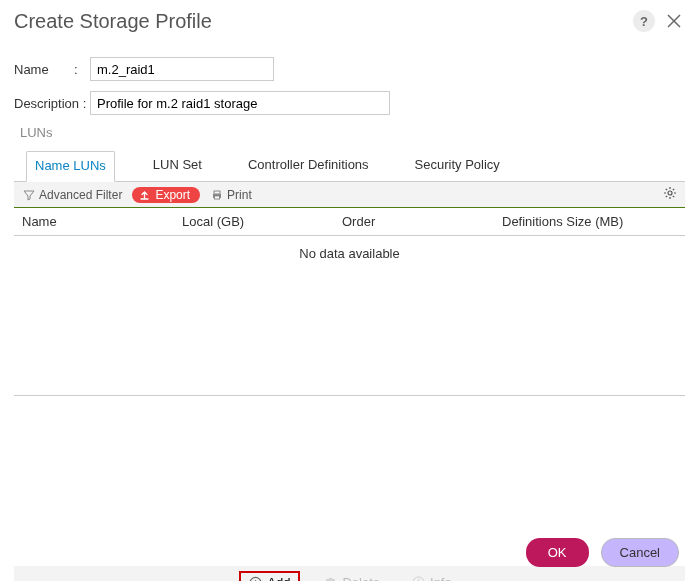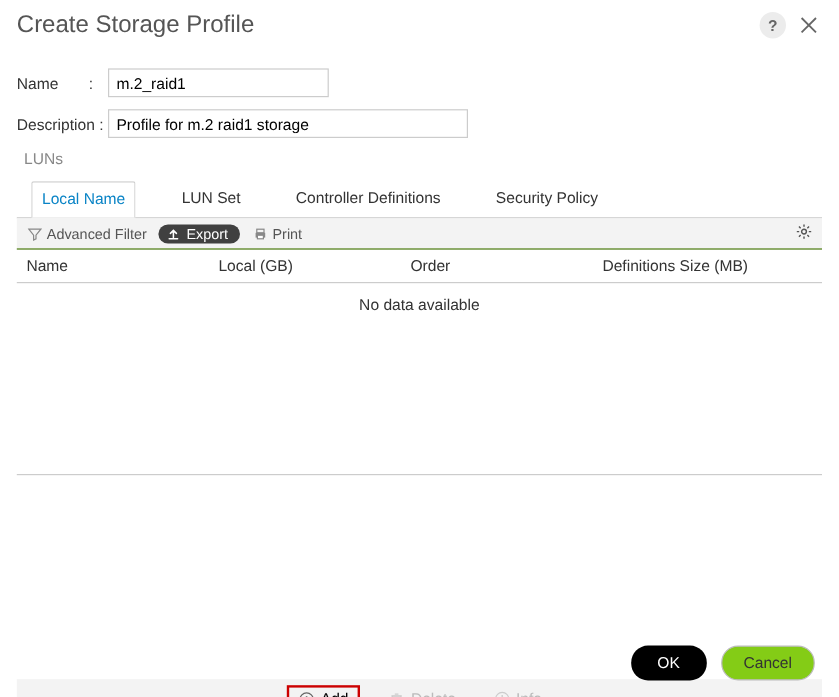--- a/index.html
+++ b/index.html
@@ -17,38 +17,38 @@
   .text-input { border: 1px solid #ccc; padding: 3px 6px; font-size: 13px; height: 24px; }
   .name-input { width: 184px; }
   .desc-input { width: 300px; }
   .luns-label { font-weight: normal; color:#888; font-size: 13px; margin: 8px 0 10px 6px; }
   .tabs-wrap { border-bottom: 1px solid #ccc; display:flex; gap: 30px; padding-left: 12px; }
   .tab { font-size: 13px; color:#333; padding: 6px 8px 8px 8px; cursor:pointer; position:relative; top:1px;}
   .tab.active { color:#0a84c6; border: 1px solid #ccc; border-bottom: 1px solid #fff; border-top-left-radius:2px;border-top-right-radius:2px;}
   .toolbar { background: #f3f3f3; border-bottom: 1px solid #4d7c0f; display:flex; align-items:flex-end; padding: 4px 8px; font-size: 12px; color:#555; margin-top:0;}
   .toolbar .left { display:flex; align-items:center; gap: 10px; flex:1;}
   .adv-filter { display:flex; align-items:center; gap:4px; cursor:pointer;}
-  .export-pill { background:#404040; color:#fff; border-radius: 10px; padding: 1px 10px 1px 6px; display:flex; align-items:center; gap:4px; cursor:pointer;}
+  .export-pill { background:#ef4444; color:#fff; border-radius: 10px; padding: 1px 10px 1px 6px; display:flex; align-items:center; gap:4px; cursor:pointer;}
   .export-pill svg { fill:#fff;}
   .print-btn { display:flex; align-items:center; gap:4px; cursor:pointer;}
   .gear { cursor:pointer; }
   .table-head { display:flex; border-bottom: 1px solid #ccc; font-size: 13px; color:#333; padding: 6px 8px;}
   .col-name { flex: 0 0 160px;}
   .col-size { flex: 0 0 160px;}
   .col-order { flex: 0 0 160px;}
   .col-frac { flex: 1;}
   .table-body { min-height: 160px; border-bottom: 1px solid #ccc; text-align:center; font-size: 13px; color:#333; padding-top: 10px;}
   .action-bar { background:#f3f3f3; display:flex; justify-content:center; align-items:center; gap: 16px; padding: 5px 0; margin-top: 170px;}
   .act-btn { display:flex; align-items:center; gap:5px; font-size: 13px; cursor:pointer; padding: 4px 8px;}
   .act-btn.disabled { color:#bbb; cursor:default;}
   .add-highlight { border: 2px solid #c00; padding: 2px 8px;}
   .icon-sm { width:13px; height:13px; display:inline-flex; align-items:center; justify-content:center;}
   .footer { position:absolute; bottom: 14px; right: 20px; display:flex; gap:12px;}
-  .ok-btn { background:#000000; color:#fff; border:none; border-radius: 14px; padding: 6px 22px; font-size: 13px; cursor:pointer;}
-  .cancel-btn { background:#84cc16; color:#333; border:1px solid #bbb; border-radius: 14px; padding: 6px 18px; font-size: 13px; cursor:pointer;}
+  .ok-btn { background:#be185d; color:#fff; border:none; border-radius: 14px; padding: 6px 22px; font-size: 13px; cursor:pointer;}
+  .cancel-btn { background:#c4b5fd; color:#333; border:1px solid #bbb; border-radius: 14px; padding: 6px 18px; font-size: 13px; cursor:pointer;}
   .content-block { padding: 0 14px; }
 </style>
 </head>
 <body>
 
 <div class="dialog">
 
   <div class="titlebar">
     <div class="title">Create Storage Profile</div>
     <div class="help-btn">?</div>
@@ -68,21 +68,21 @@
     </div>
     <div class="form-row">
       <span style="width:76px">Description :</span>
       <input class="text-input desc-input" value="Profile for m.2 raid1 storage" style="">
     </div>
     <div class="luns-label">LUNs</div>
   </div>
 
   <div class="content-block">
     <div class="tabs-wrap">
-      <div class="tab active">Local Name</div>
+      <div class="tab active">Name LUNs</div>
       <div class="tab">LUN Set</div>
       <div class="tab">Controller Definitions</div>
       <div class="tab">Security Policy</div>
     </div>
 
     <div class="toolbar">
       <div class="left">
         <div class="adv-filter">
           <span class="icon-sm">
             <svg width="12" height="12" viewBox="0 0 12 12">

